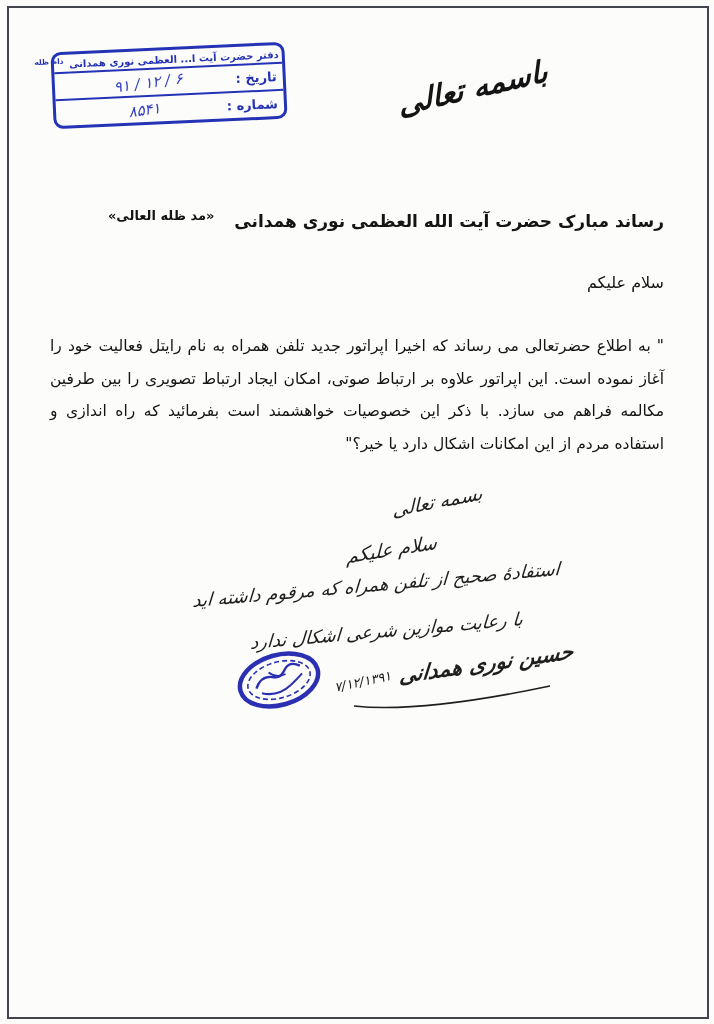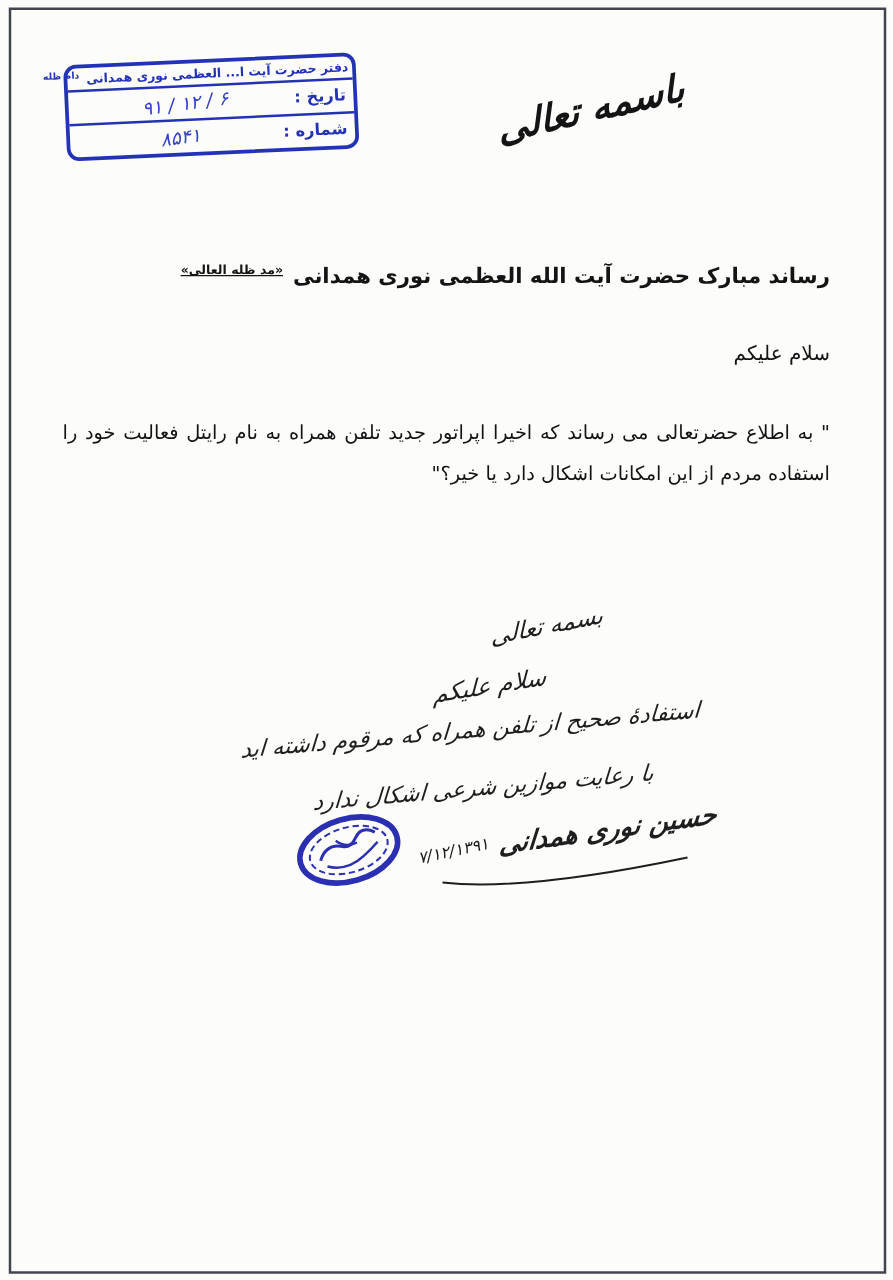--- a/index.html
+++ b/index.html
@@ -51,21 +51,21 @@
     white-space:nowrap;
   }
 
   
   .addressee {
     position:absolute; right:50px; top:211px;
     direction:rtl; text-align:right;
     font-size:17px; font-weight:bold; color:#141414;
     white-space:nowrap;
   }
-  .addressee .hon { font-size:10px; position:relative; top:-7px; margin-right:2px;text-decoration:underline; }
+  .addressee .hon { font-size:13px; position:relative; top:-7px; margin-right:14px; }
   .greeting {
     position:absolute; right:50px; top:273px;
     direction:rtl; font-size:16px; color:#141414;
   }
   .body-text {
     position:absolute; right:50px; left:50px; top:330px;
     direction:rtl; color:#141414;
     font-size:15.5px; line-height:32.5px;
   }
   .body-line { text-align:justify; text-align-last:justify; }
@@ -124,20 +124,22 @@
 
   <div class="addressee">
     <span>رساند مبارک حضرت آیت الله العظمی نوری همدانی</span>
     <span class="hon">«مد ظله العالی»</span>
   </div>
 
   <div class="greeting">سلام علیکم</div>
 
   <div class="body-text">
     <div class="body-line">" به اطلاع حضرتعالی می رساند که اخیرا اپراتور جدید تلفن همراه به نام رایتل فعالیت خود را</div>
+    <div class="body-line">آغاز نموده است. این اپراتور علاوه بر ارتباط صوتی، امکان ایجاد ارتباط تصویری را بین طرفین</div>
+    <div class="body-line">مکالمه فراهم می سازد. با ذکر این خصوصیات خواهشمند است بفرمائید که راه اندازی و</div>
     <div class="body-line last">استفاده مردم از این امکانات اشکال دارد یا خیر؟"</div>
   </div>
 
   <div class="hw hw-bismillah">بسمه تعالی</div>
   <div class="hw hw-greeting">سلام علیکم</div>
   <div class="hw hw-line1">استفادهٔ صحیح از تلفن همراه که مرقوم داشته اید</div>
   <div class="hw hw-line2">با رعایت موازین شرعی اشکال ندارد</div>
 
   <svg class="seal" viewBox="0 0 92 72" aria-hidden="true">
     <g transform="rotate(-16 46 36)" fill="none" stroke="#2b2fb2">

